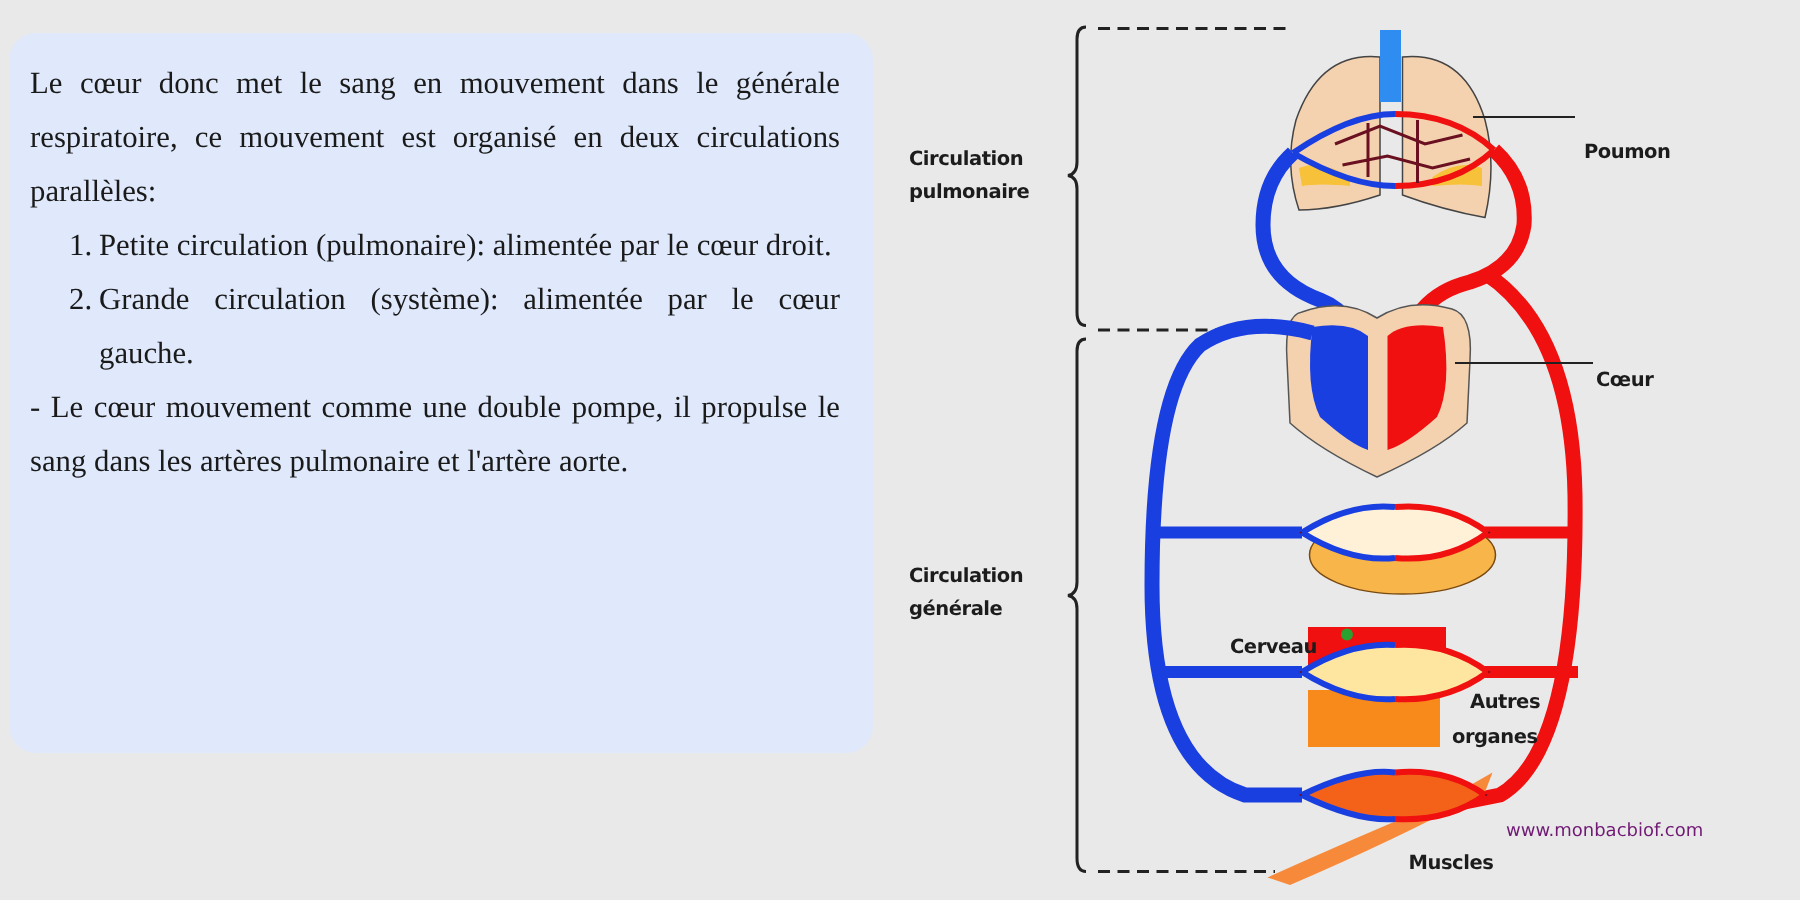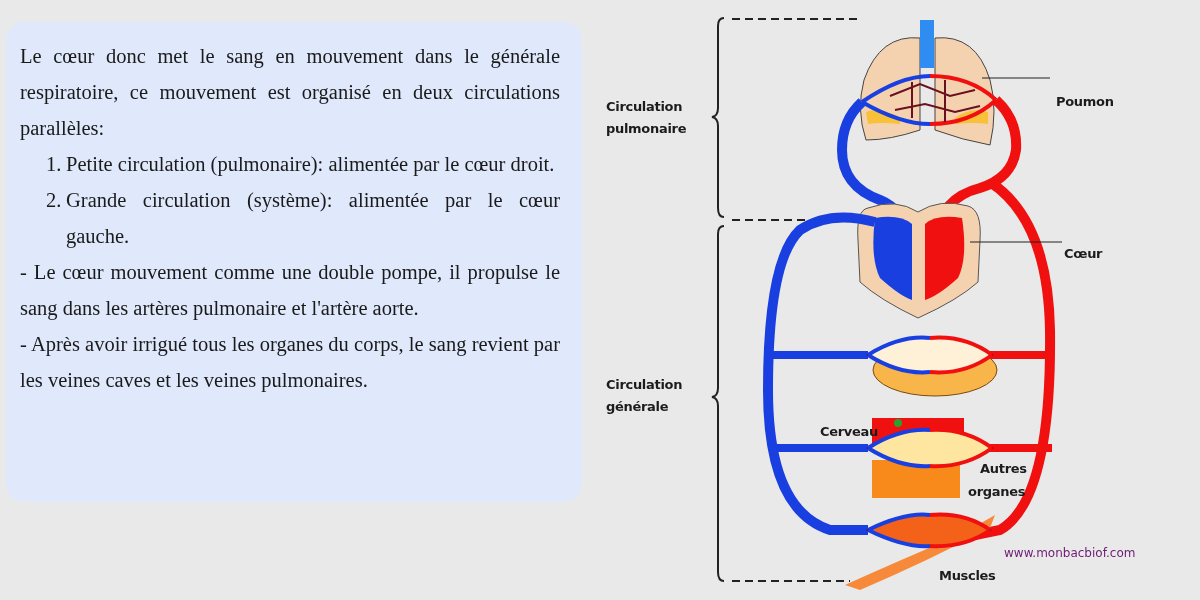--- a/index.html
+++ b/index.html
@@ -40,21 +40,20 @@
     <li>
       <span class="num">1.</span>
       <span class="body">Petite circulation (pulmonaire): alimentée par le cœur droit.</span>
     </li>
     <li>
       <span class="num">2.</span>
       <span class="body">Grande circulation (système): alimentée par le cœur gauche.</span>
     </li>
   </ul>
   <p class="para">- Le cœur mouvement comme une double pompe, il propulse le sang dans les artères pulmonaire et l'artère aorte.</p>
-  <p class="para">- Après avoir irrigué tous les organes du corps, le sang revient par les veines caves et les veines pulmonaires.</p>
 </div>
 
 <svg class="diagram" viewBox="590 0 610 600" width="610" height="600">
 
   <g fill="none" stroke="#222" stroke-width="2">
     <path d="M724 18 Q718 18 718 26 L718 108 Q718 116 712 117 Q718 118 718 126 L718 208 Q718 217 724 217"></path>
     <line x1="732" y1="19" x2="860" y2="19" stroke-dasharray="8,5"></line>
     <line x1="732" y1="220" x2="860" y2="220" stroke-dasharray="8,5"></line>
   </g>
   <g fill="none" stroke="#222" stroke-width="2">

